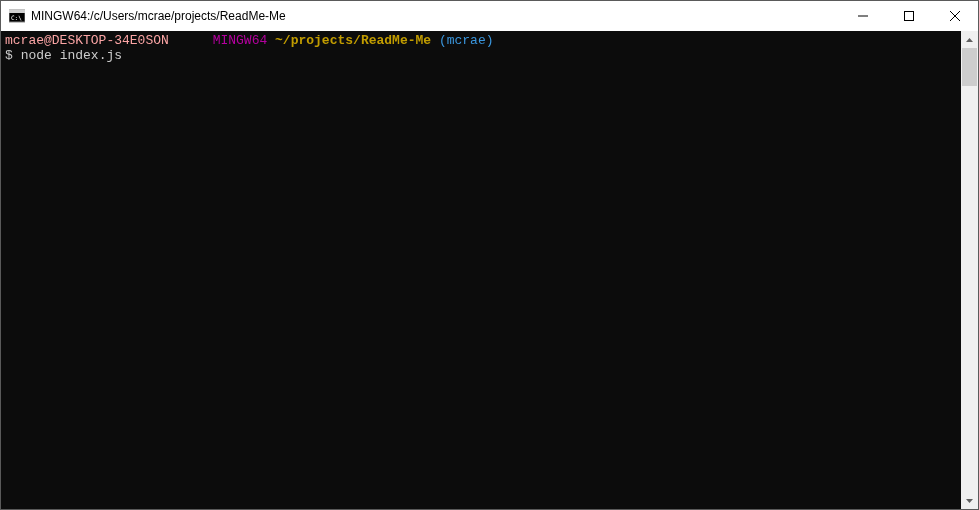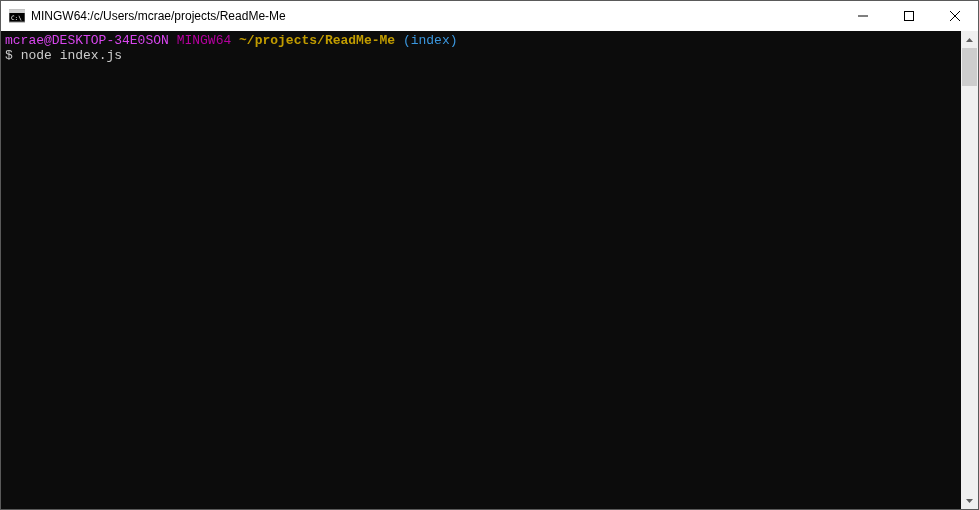--- a/index.html
+++ b/index.html
@@ -92,22 +92,22 @@
     .scroll-arrow.down { bottom: 0; }
     .scroll-thumb {
       position: absolute;
       left: 1px;
       top: 17px;
       width: 15px;
       height: 38px;
       background: #cdcdcd;
       cursor: pointer;
     }
-    .green { color: #d946ef; margin-top: 25px; }
-    .magenta { color: #b4009e; }
+    .green { color: #fca5a5; margin-top: 25px; }
+    .magenta { color: #b4009e; margin-left: 36px; }
     .yellow { color: #c19c00; font-weight: bold; }
     .cyan { color: #3a96dd; }
     .white { color: #cccccc; }
   </style>
 </head>
 <body>
 
 <div class="window">
   <div class="titlebar">
     <div class="title-icon">
@@ -131,21 +131,21 @@
       </div>
       <div class="win-btn close">
         <svg width="10" height="10" viewBox="0 0 10 10">
           <line x1="0" y1="0" x2="10" y2="10" stroke="#000" stroke-width="1"></line>
           <line x1="10" y1="0" x2="0" y2="10" stroke="#000" stroke-width="1"></line>
         </svg>
       </div>
     </div>
   </div>
   <div class="client-area">
-    <div class="terminal"><span class="green">mcrae@DESKTOP-34E0SON</span> <span class="magenta">MINGW64</span> <span class="yellow">~/projects/ReadMe-Me</span> <span class="cyan">(</span><span class="cyan">index</span><span class="cyan">)</span>
+    <div class="terminal"><span class="green">mcrae@DESKTOP-34E0SON</span> <span class="magenta">MINGW64</span> <span class="yellow">~/projects/ReadMe-Me</span> <span class="cyan">(</span><span class="cyan">mcrae</span><span class="cyan">)</span>
 <span class="white">$</span> <span class="white">node index.js</span></div>
     <div class="scrollbar">
       <div class="scroll-arrow up">
         <svg width="7" height="4" viewBox="0 0 7 4">
           <polygon points="3.5,0 7,4 0,4" fill="#606060"></polygon>
         </svg>
       </div>
       <div class="scroll-thumb"></div>
       <div class="scroll-arrow down">
         <svg width="7" height="4" viewBox="0 0 7 4">

